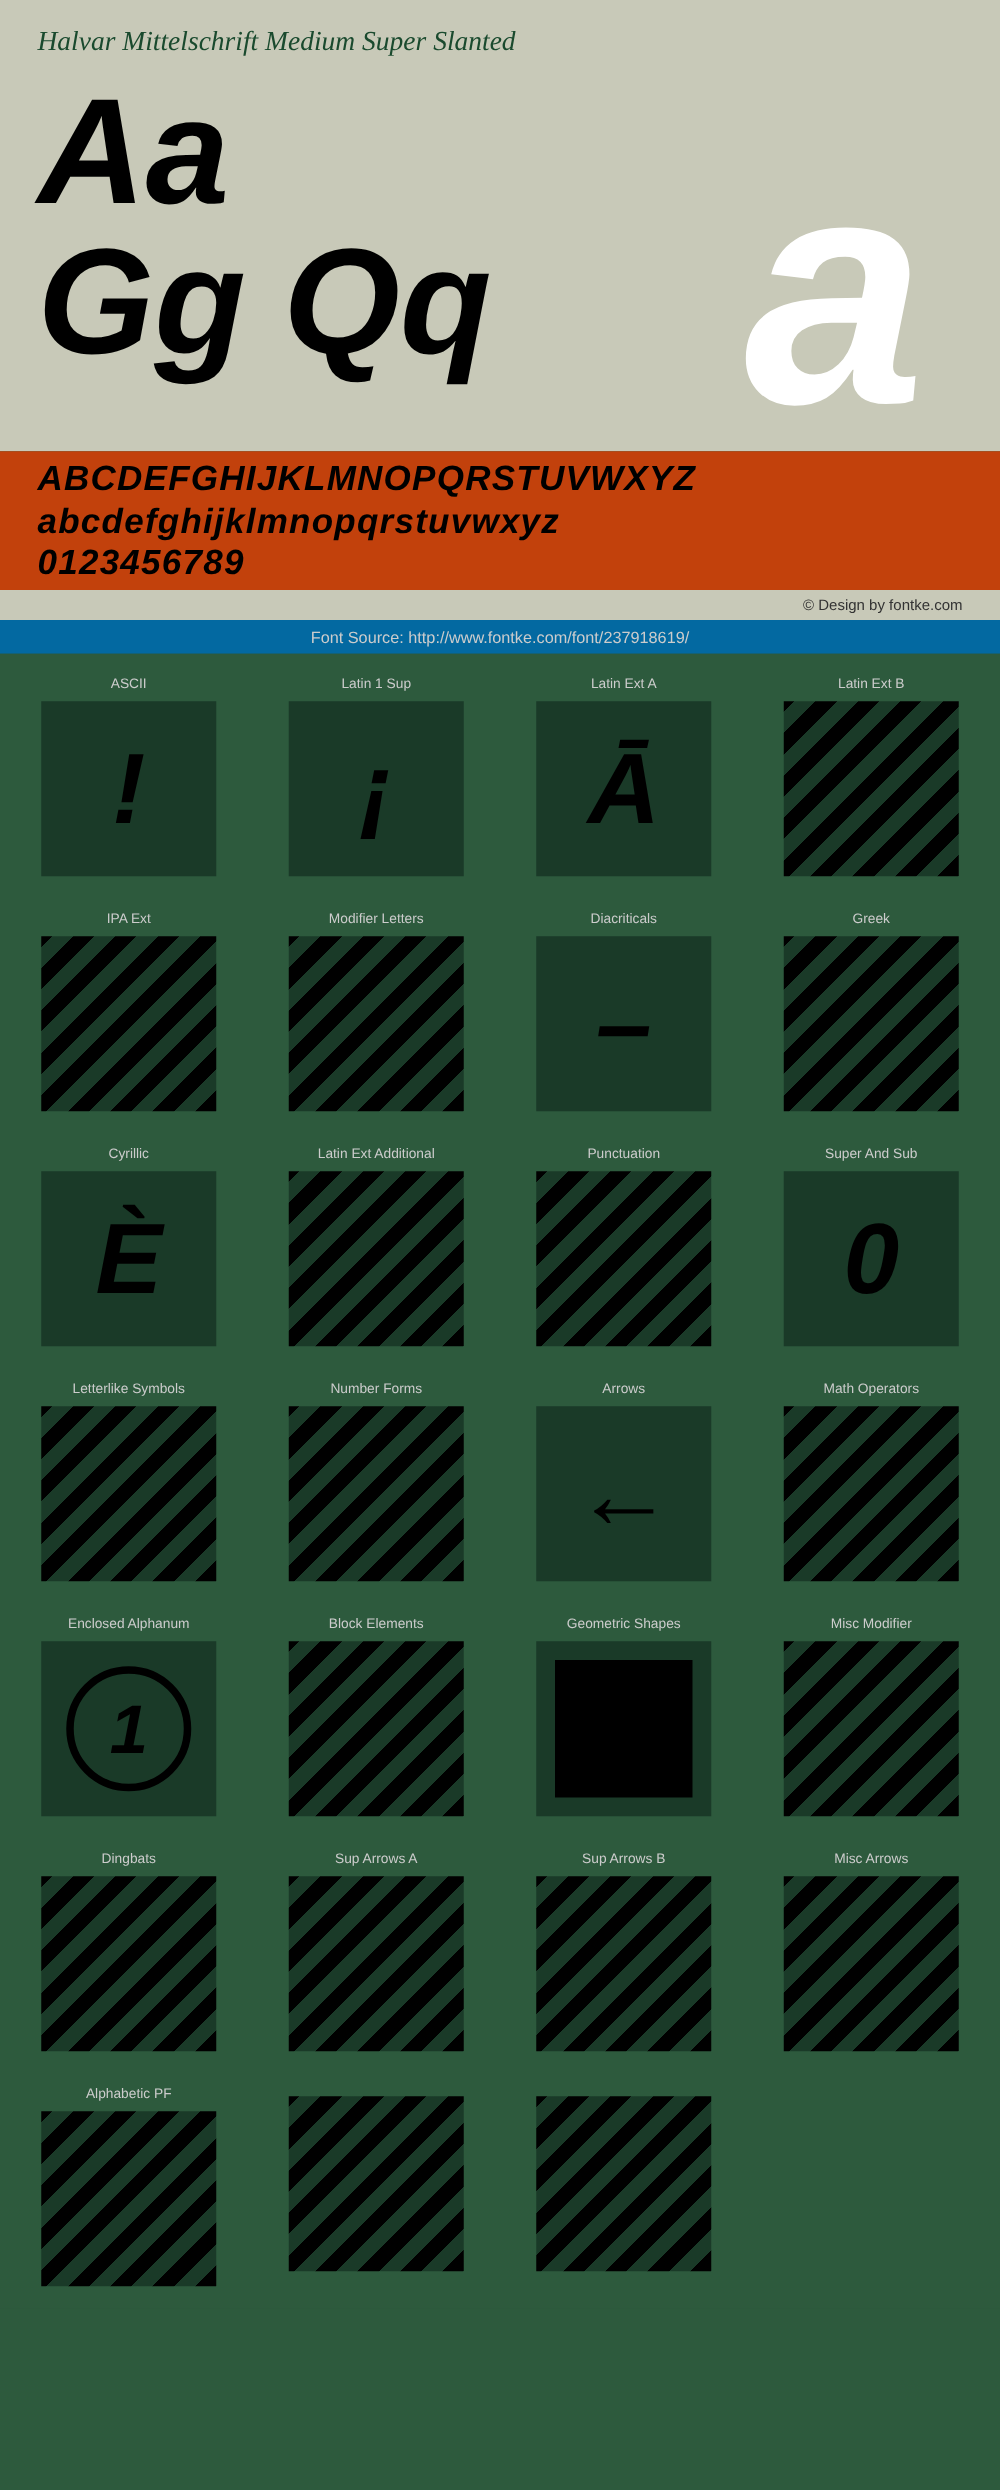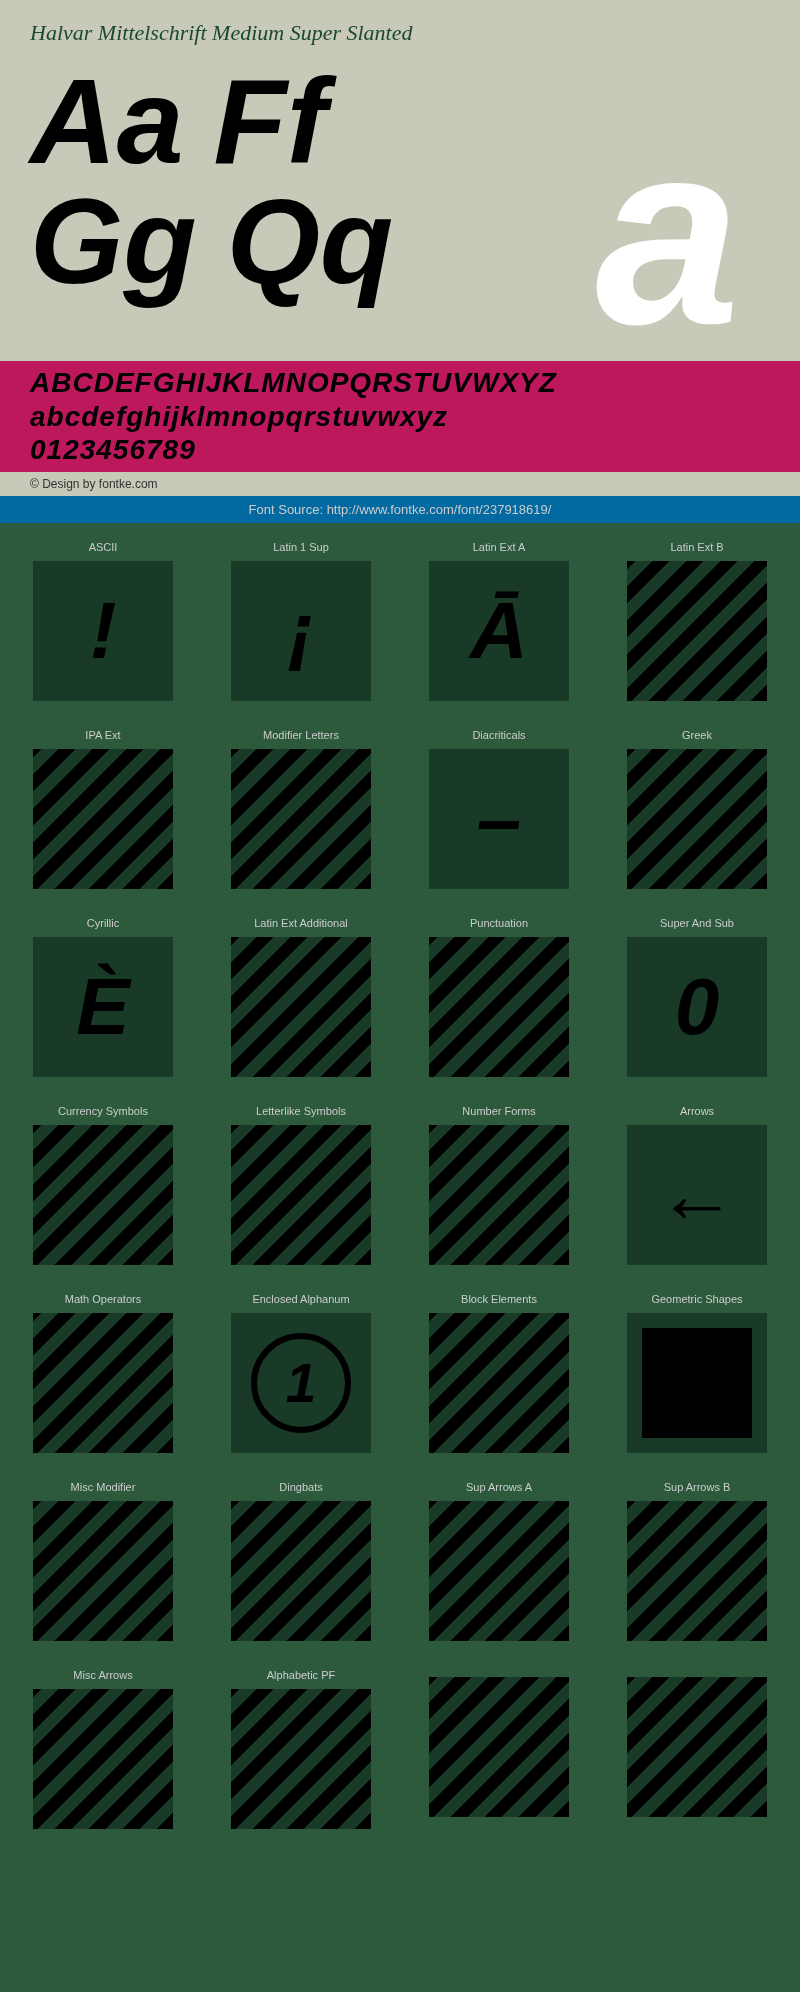--- a/index.html
+++ b/index.html
@@ -49,36 +49,37 @@
 
     .showcase-container {
       position: relative;
       height: 290px;
       overflow: visible;
     }
 
     .col1 { display: flex; flex-direction: column; }
 
     .alphabet-section {
-      background: #be185d;
+      background: #c2410c;
       padding: 5px 30px 5px 30px;
     }
 
     .alphabet-line {
       font-size: 28px;
       font-weight: 900;
       font-style: italic;
       color: #000;
       line-height: 1.2;
       font-family: Arial Black, Arial, sans-serif;
       letter-spacing: 1px;
     }
 
     .copyright-section {
       background: #c8c9b8;
+      text-align: right;
       padding: 5px 30px 5px 30px;
       font-size: 12px;
       color: #333;
     }
 
     .source-bar {
       background: #0369a1;
       color: #ccc;
       text-align: center;
       padding: 6px;
@@ -190,21 +191,20 @@
   </style>
 </head>
 <body>
 
 <div class="header-section">
   <div class="font-title">Halvar Mittelschrift Medium Super Slanted</div>
   <div class="showcase-container">
     <div class="col1">
       <div class="letter-row">
         <div class="letter-large">Aa</div>
-        <div class="letter-large">Ff</div>
       </div>
       <div class="letter-row">
         <div class="letter-large">Gg</div>
         <div class="letter-large">Qq</div>
       </div>
     </div>
     <div class="letter-a-white">a</div>
   </div>
 </div>
 
@@ -277,24 +277,20 @@
       <div class="glyph-label">Punctuation</div>
       <div class="glyph-box striped"></div>
     </div>
     <div class="glyph-cell">
       <div class="glyph-label">Super And Sub</div>
       <div class="glyph-box glyph-exclaim">
         <span class="glyph-char">0</span>
       </div>
     </div>
     <div class="glyph-cell">
-      <div class="glyph-label">Currency Symbols</div>
-      <div class="glyph-box striped"></div>
-    </div>
-    <div class="glyph-cell">
       <div class="glyph-label">Letterlike Symbols</div>
       <div class="glyph-box striped"></div>
     </div>
     <div class="glyph-cell">
       <div class="glyph-label">Number Forms</div>
       <div class="glyph-box striped"></div>
     </div>
     <div class="glyph-cell">
       <div class="glyph-label">Arrows</div>
       <div class="glyph-box glyph-arrow">

